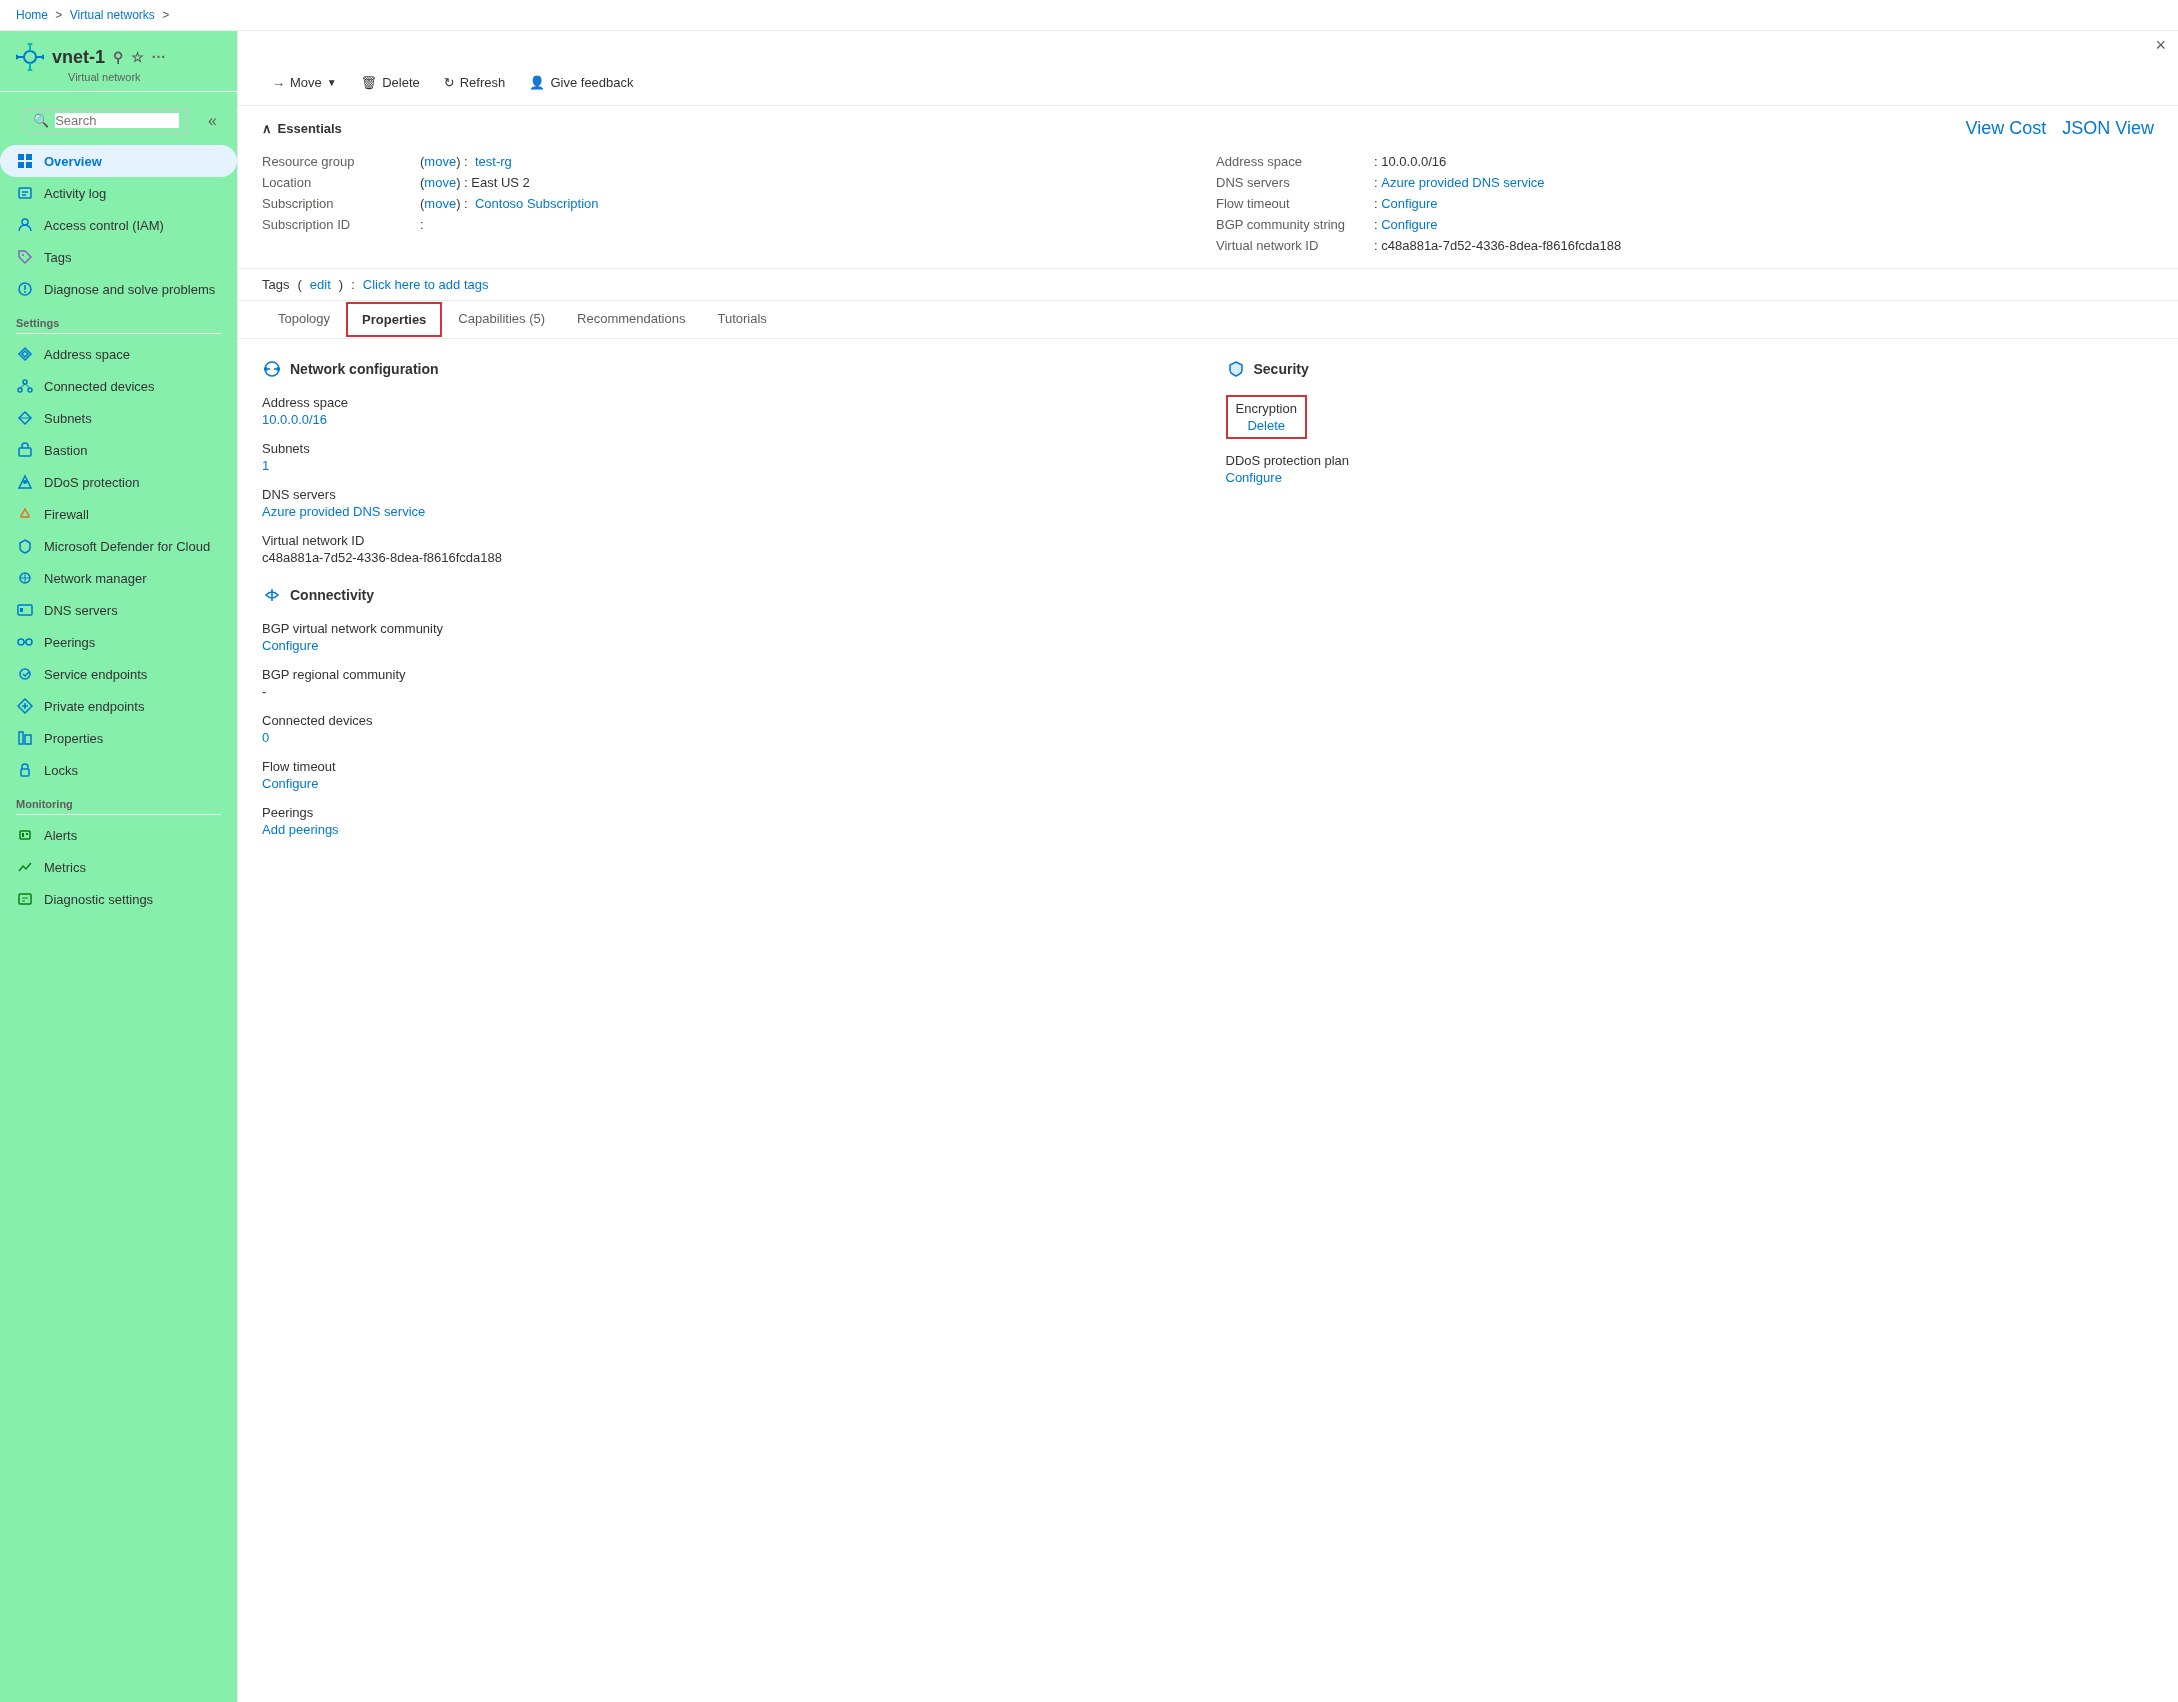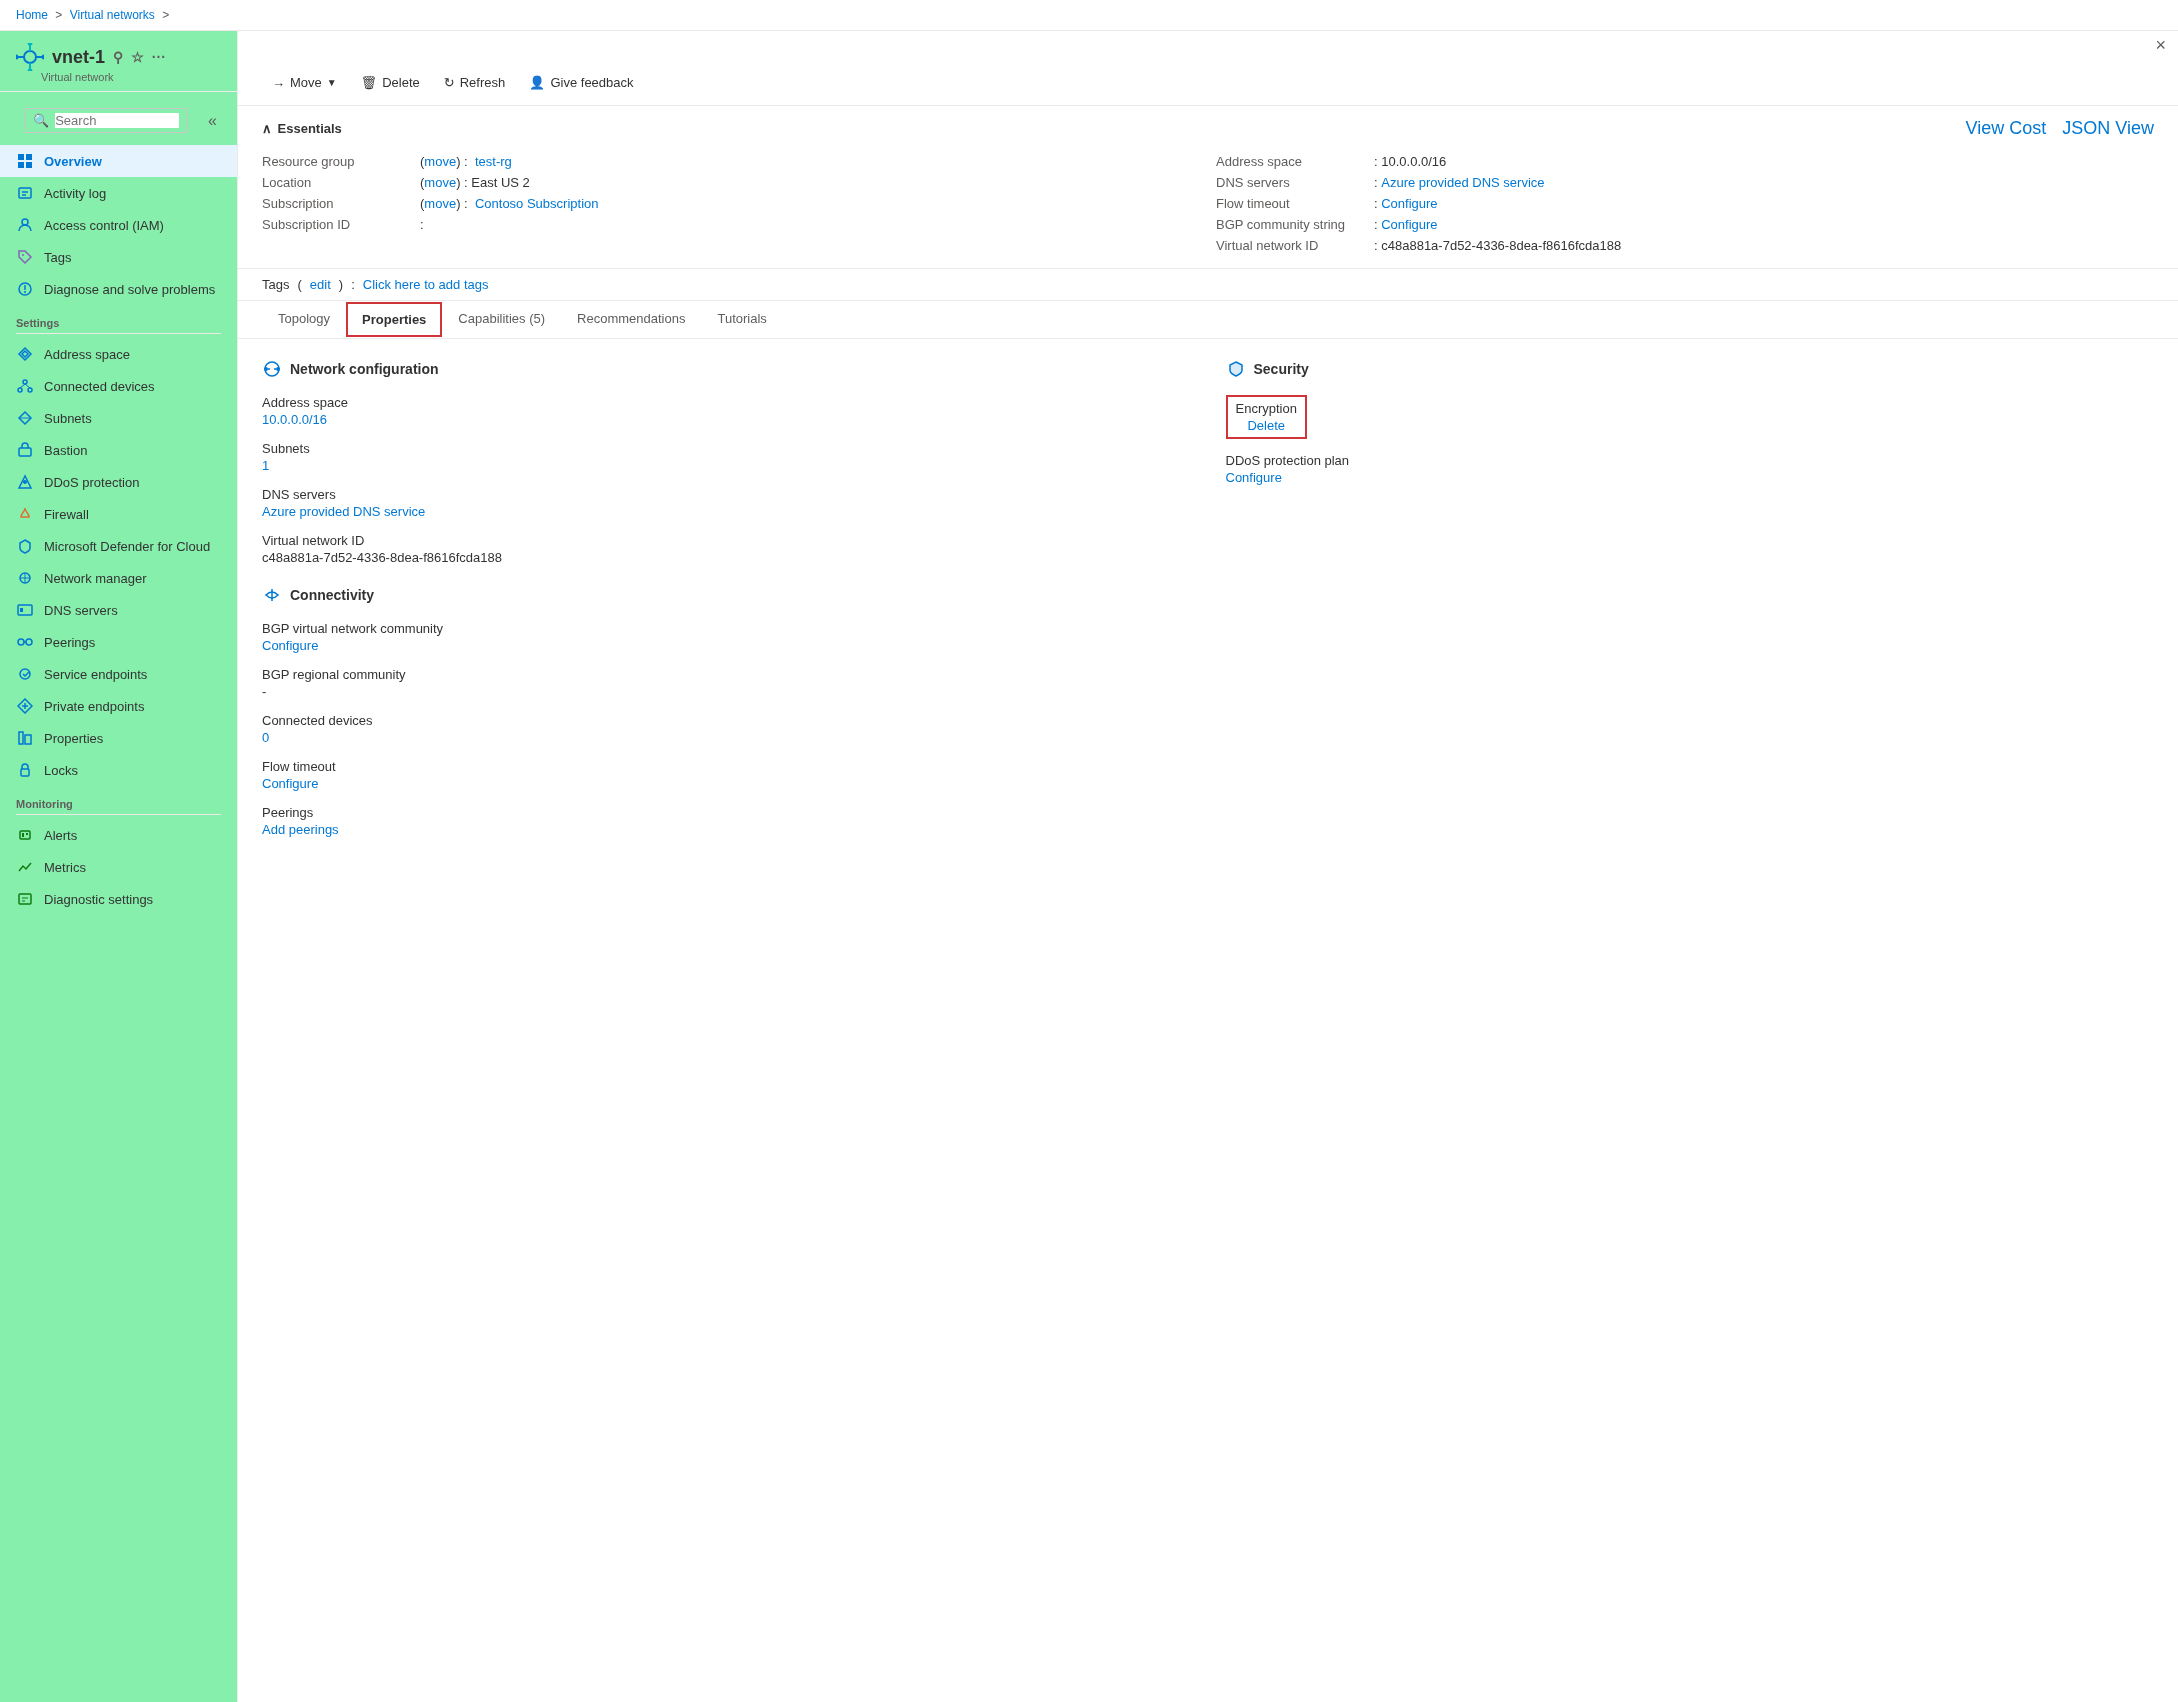--- a/index.html
+++ b/index.html
@@ -10,28 +10,28 @@
     .breadcrumb a { color: #0078d4; text-decoration: none; }
     .breadcrumb span { margin: 0 4px; color: #605e5c; }
 
     .app-body { display: flex; flex: 1; overflow: hidden; }
 
     
     .sidebar { width: 238px; min-width: 238px; background: #86efac; border-right: 1px solid #edebe9; display: flex; flex-direction: column; overflow-y: auto; overflow-x: hidden; }
     .sidebar-header { padding: 12px 16px 8px; border-bottom: 1px solid #edebe9; }
     .sidebar-resource-name { display: flex; align-items: center; gap: 8px; font-size: 18px; font-weight: 600; }
     .sidebar-resource-icon { width: 28px; height: 28px; display: flex; align-items: center; justify-content: center; }
-    .sidebar-resource-subtitle { font-size: 11px; color: #605e5c; margin-left: 25px; }
+    .sidebar-resource-subtitle { font-size: 11px; color: #605e5c; margin-left: 52px; }
 
     .search-box { margin: 8px 12px; display: flex; align-items: center; border: 1px solid #c8c6c4; border-radius: 2px; padding: 4px 8px; gap: 6px; }
     .search-box input { border: none; outline: none; font-size: 13px; color: #333; width: 100%; }
 
     .sidebar-nav { flex: 1; padding-bottom: 16px; }
     .nav-section-label { font-size: 11px; font-weight: 600; color: #605e5c; padding: 12px 16px 4px; text-transform: none; }
-    .nav-item { display: flex; align-items: center; gap: 10px; padding: 7px 16px; cursor: pointer; color: #333; font-size: 13px; }
+    .nav-item { display: flex; align-items: center; gap: 10px; padding: 7px 16px; cursor: pointer; color: #333; font-size: 13px; border-radius: 16px; }
     .nav-item.active { background: #e5f3ff; color: #0078d4; font-weight: 600; }
     .nav-item .nav-icon { width: 18px; height: 18px; display: flex; align-items: center; justify-content: center; flex-shrink: 0; }
 
     
     .main-content { flex: 1; overflow-y: auto; overflow-x: hidden; background: #fff; }
     .toolbar { display: flex; align-items: center; gap: 4px; padding: 10px 24px; border-bottom: 1px solid #edebe9; }
     .toolbar-btn { display: flex; align-items: center; gap: 5px; padding: 5px 10px; border: none; background: transparent; cursor: pointer; color: #333; font-size: 13px; border-radius: 2px; }
 
     .essentials-section { padding: 12px 24px; border-bottom: 1px solid #edebe9; }
     .essentials-header { display: flex; align-items: center; justify-content: space-between; margin-bottom: 12px; }

